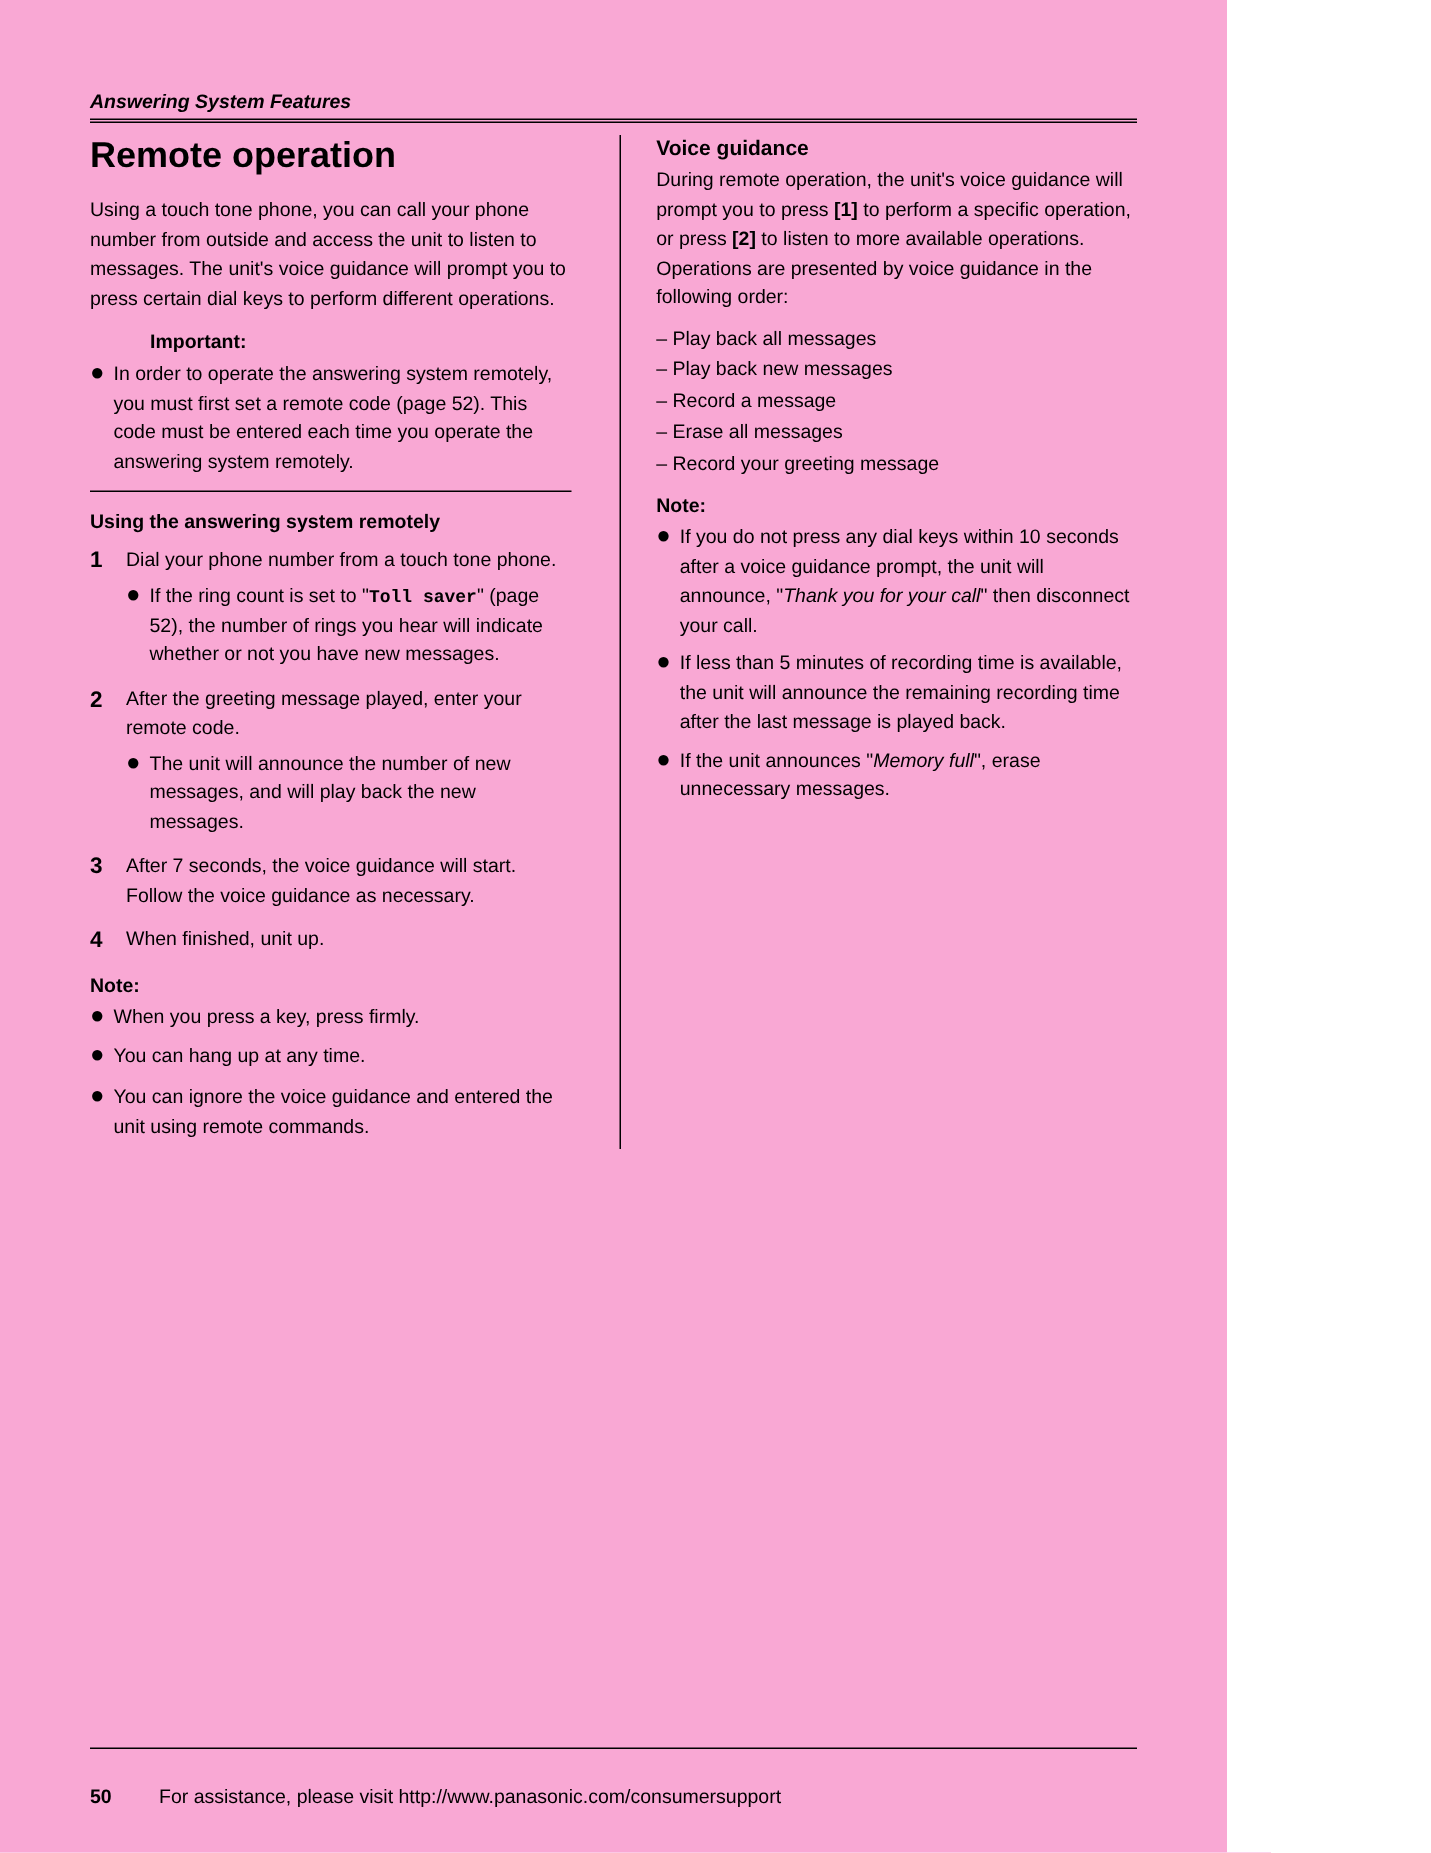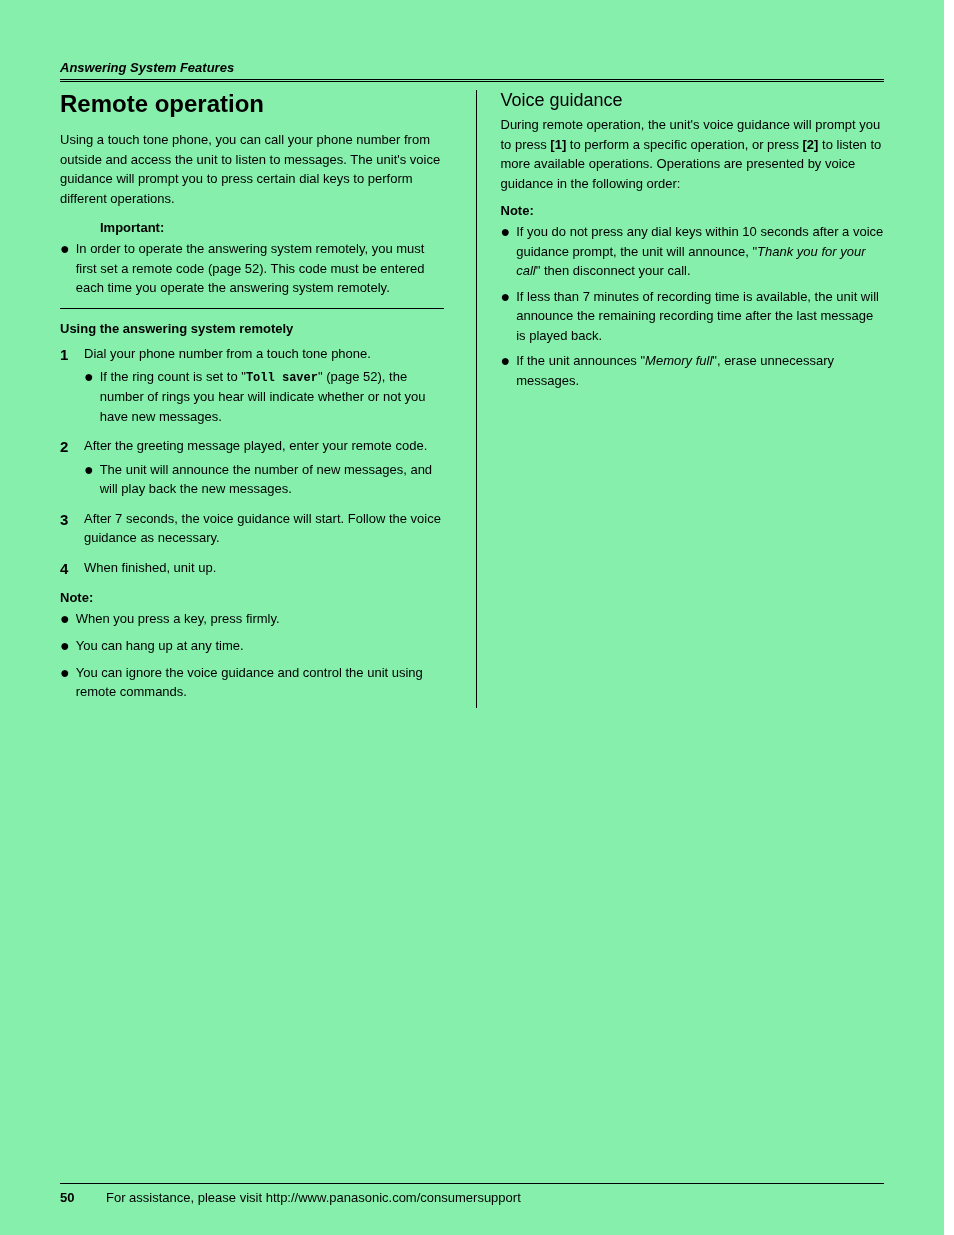--- a/index.html
+++ b/index.html
@@ -9,23 +9,23 @@
     }
     body {
       background: #fff;
       font-family: Arial, Helvetica, sans-serif;
       font-size: 13px;
       color: #000;
       width: 954px;
       min-height: 1235px;
     }
     .page {
-      width: 944px;
+      width: 818px;
       min-height: 1235px;
-      background: #86efac;
+      background: #f9a8d4;
       padding: 60px 60px 40px 60px;
       position: relative;
     }
     .section-header {
       font-style: italic;
       font-weight: bold;
       font-size: 13px;
       margin-bottom: 4px;
     }
     .top-rule-double {
@@ -123,36 +123,36 @@
       margin-bottom: 10px;
     }
     .right-list li {
       font-size: 13px;
       line-height: 1.6;
     }
     .right-list li::before {
       content: "– ";
     }
     .voice-guidance-title {
-      font-weight: normal;
-      font-size: 18px;
+      font-weight: bold;
+      font-size: 14px;
       margin-bottom: 4px;
     }
     .right-text {
       font-size: 13px;
       line-height: 1.5;
       margin-bottom: 8px;
     }
     .bottom-bar {
       position: absolute;
       bottom: 30px;
       left: 60px;
       right: 60px;
       border-top: 1px solid #000;
-      padding-top: 6px;
+      padding-top: 24px;
       display: flex;
       gap: 16px;
       font-size: 13px;
     }
     .page-num {
       font-weight: bold;
       min-width: 30px;
     }
     .footer-text {
       font-size: 13px;
@@ -228,41 +228,48 @@
       <div class="bullet-item">
         <span class="bullet-dot">●</span>
         <span>When you press a key, press firmly.</span>
       </div>
       <div class="bullet-item">
         <span class="bullet-dot">●</span>
         <span>You can hang up at any time.</span>
       </div>
       <div class="bullet-item">
         <span class="bullet-dot">●</span>
-        <span>You can ignore the voice guidance and control the unit using remote commands.</span>
+        <span>You can ignore the voice guidance and entered the unit using remote commands.</span>
       </div>
 
     </div>
 
     <div class="col-right">
 
       <div class="voice-guidance-title">Voice guidance</div>
       <p class="right-text">During remote operation, the unit's voice guidance will prompt you to press <strong>[1]</strong> to perform a specific operation, or press <strong>[2]</strong> to listen to more available operations. Operations are presented by voice guidance in the following order:</p>
 
+      <ul class="right-list">
+        <li>Play back all messages</li>
+        <li>Play back new messages</li>
+        <li>Record a message</li>
+        <li>Erase all messages</li>
+        <li>Record your greeting message</li>
+      </ul>
 
       <div class="note-label">Note:</div>
 
       <div class="bullet-item">
         <span class="bullet-dot">●</span>
         <span>If you do not press any dial keys within 10 seconds after a voice guidance prompt, the unit will announce, "<em>Thank you for your call</em>" then disconnect your call.</span>
       </div>
 
       <div class="bullet-item">
         <span class="bullet-dot">●</span>
-        <span>If less than 7 minutes of recording time is available, the unit will announce the remaining recording time after the last message is played back.</span>
+        <span>If less than 5 minutes of recording time is available, the unit will announce the remaining recording time after the last message is played back.</span>
       </div>
 
       <div class="bullet-item">
         <span class="bullet-dot">●</span>
         <span>If the unit announces "<em>Memory full</em>", erase unnecessary messages.</span>
       </div>
 
     </div>
 
   </div>

